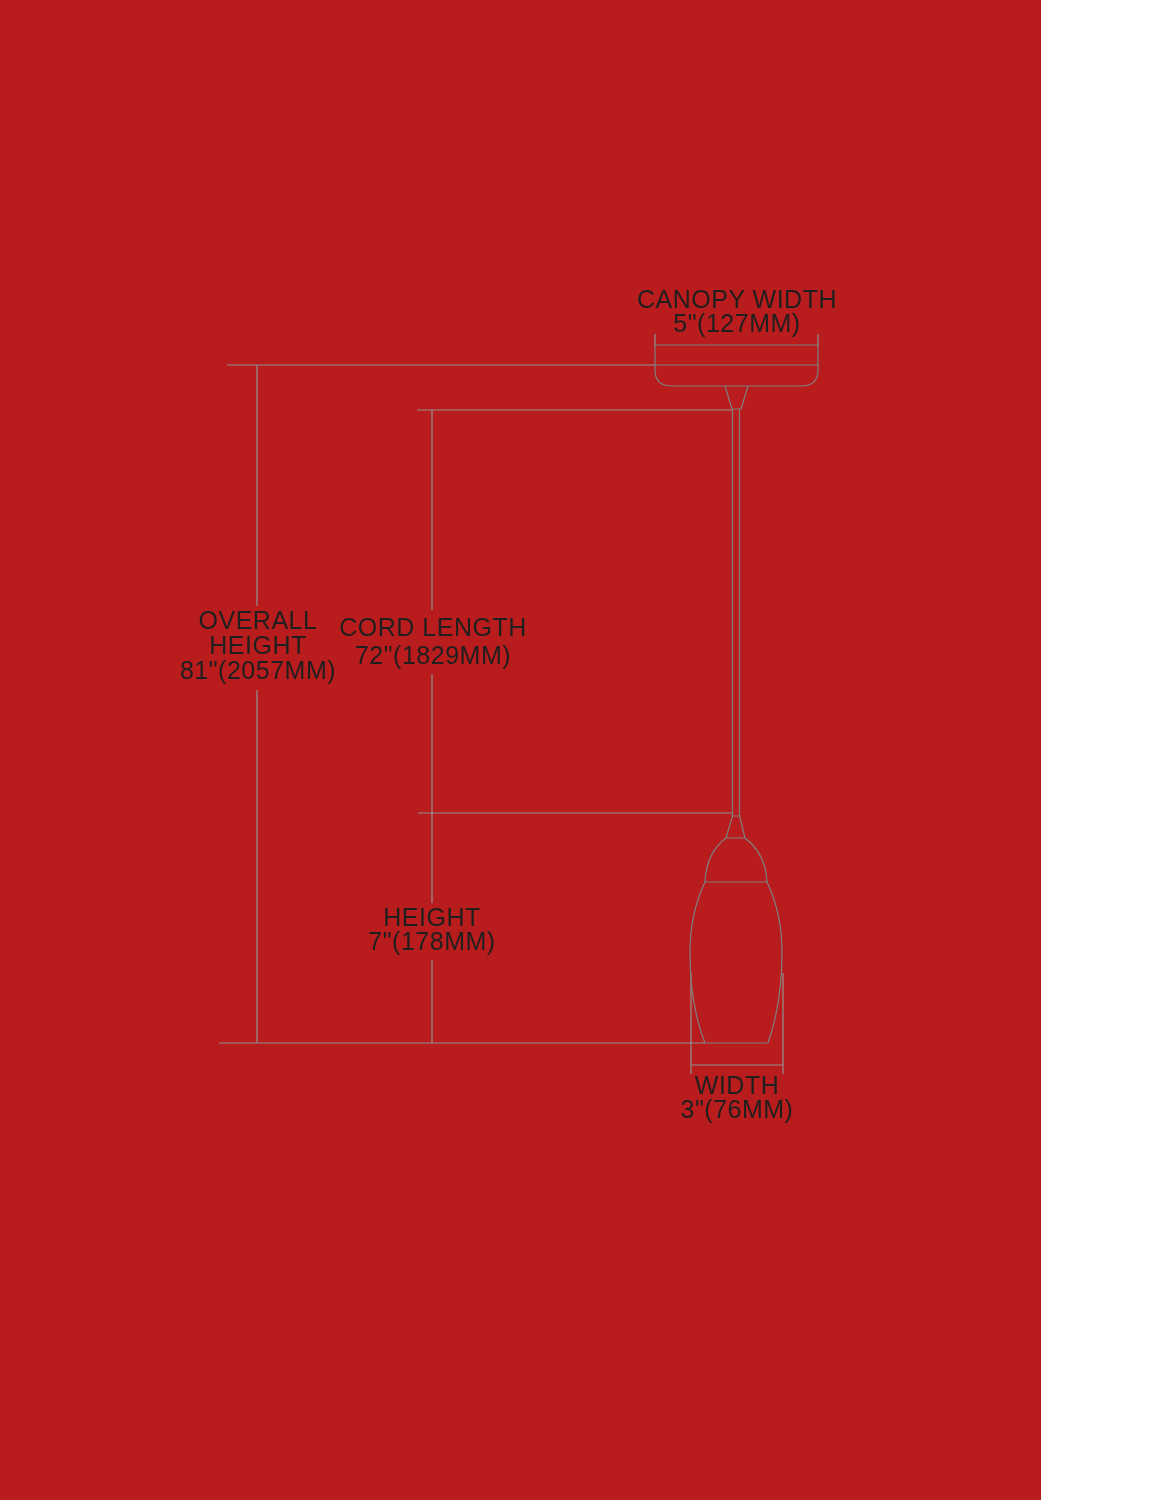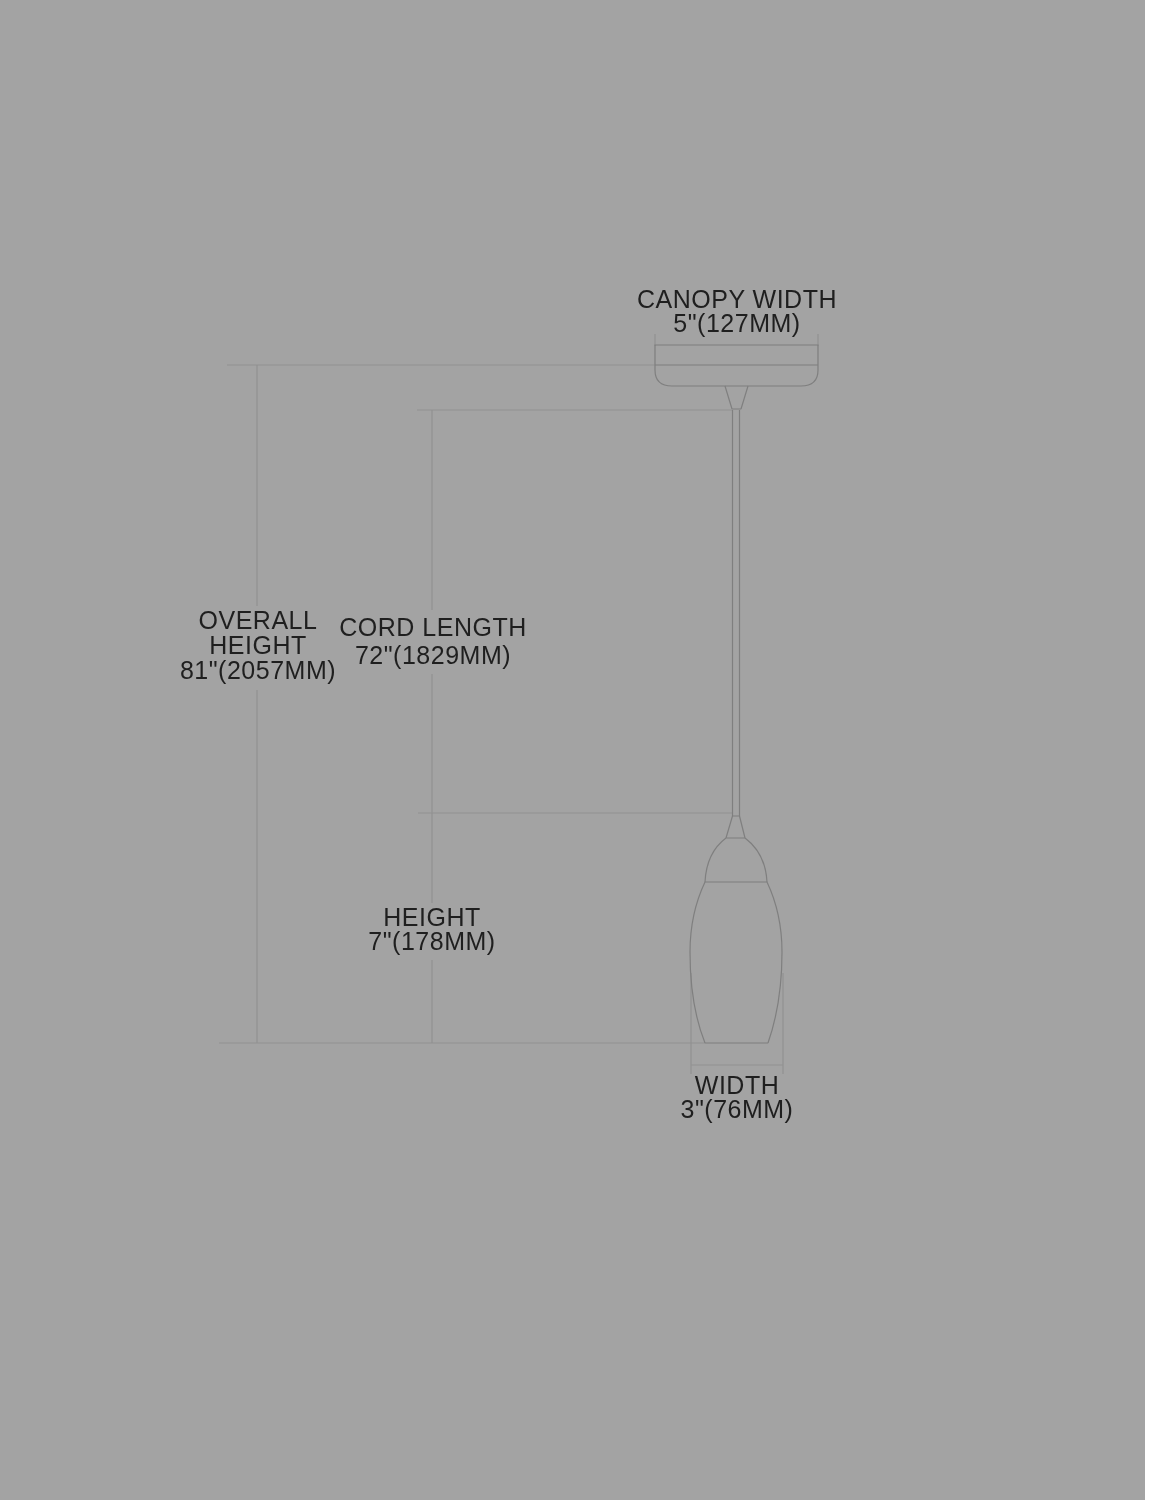--- a/index.html
+++ b/index.html
@@ -2,23 +2,23 @@
 <html><head>
 <meta charset="utf-8">
 <style>
   html, body {
     margin: 0;
     padding: 0;
     background: #ffffff;
   }
   .canvas {
     position: relative;
-    width: 1145px;
+    width: 1041px;
     height: 1500px;
-    background: #a3a3a3;
+    background: #b91c1c;
     overflow: hidden;
   }
   svg {
     display: block;
   }
   .dim-label {
     font-family: "Liberation Sans", sans-serif;
     font-size: 25px;
     text-anchor: middle;
     letter-spacing: 0.5px;

